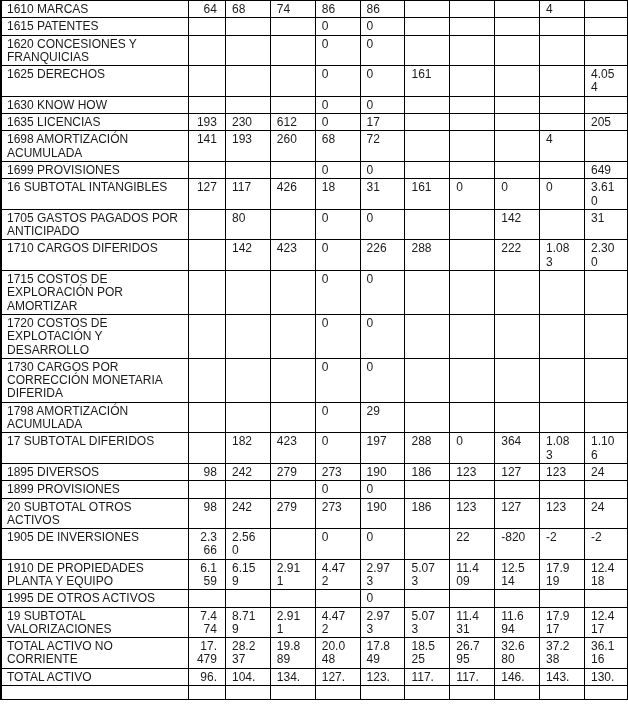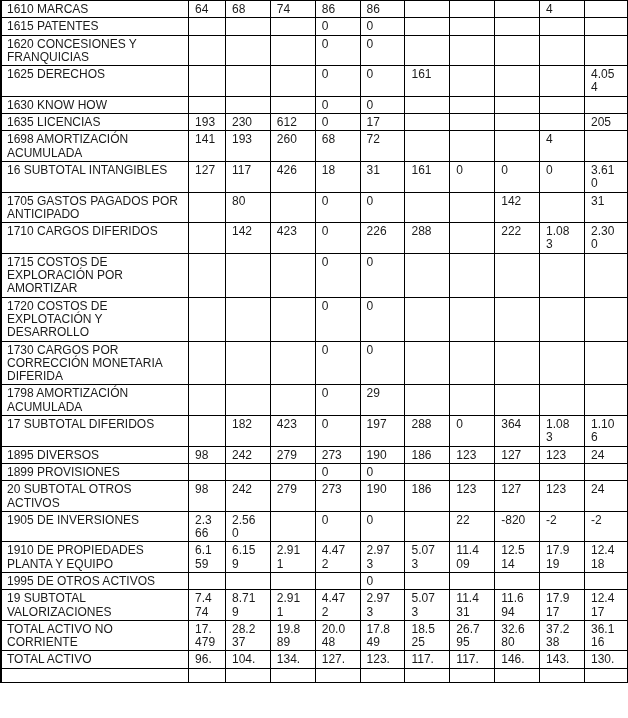--- a/index.html
+++ b/index.html
@@ -25,21 +25,21 @@
   table.fin-table { border-left: 2px solid #000000; border-top: 1px solid #000000; }
   td.label-cell {
     padding: 2px 6px 1px 5px;
     word-wrap: normal;
   }
   td.num-cell {
     padding: 2px 10px 1px 6px;
     word-break: break-all;
     text-align: left;
   }
-  td.num-cell.c1 { padding-right: 8px; }
+  td.num-cell.c1 { padding-right: 8px; text-align: right; }
   
   td.seam { border-left-width: 2px; }
   tr.filler-row td { height: 14px; }
 </style>
 </head>
 <body>
 
 <table class="fin-table">
   <colgroup>
     <col style="width:188px">
@@ -140,20 +140,33 @@
         <td class="num-cell c3">260</td>
         <td class="num-cell c4 seam">68</td>
         <td class="num-cell c5">72</td>
         <td class="num-cell c6"></td>
         <td class="num-cell c7"></td>
         <td class="num-cell c8"></td>
         <td class="num-cell c9">4</td>
         <td class="num-cell c10 seam"></td>
       </tr>
       <tr>
+        <td class="label-cell">1699 PROVISIONES</td>
+        <td class="num-cell c1"></td>
+        <td class="num-cell c2"></td>
+        <td class="num-cell c3"></td>
+        <td class="num-cell c4 seam">0</td>
+        <td class="num-cell c5">0</td>
+        <td class="num-cell c6"></td>
+        <td class="num-cell c7"></td>
+        <td class="num-cell c8"></td>
+        <td class="num-cell c9"></td>
+        <td class="num-cell c10 seam">649</td>
+      </tr>
+      <tr>
         <td class="label-cell">16 SUBTOTAL INTANGIBLES</td>
         <td class="num-cell c1">127</td>
         <td class="num-cell c2">117</td>
         <td class="num-cell c3">426</td>
         <td class="num-cell c4 seam">18</td>
         <td class="num-cell c5">31</td>
         <td class="num-cell c6">161</td>
         <td class="num-cell c7">0</td>
         <td class="num-cell c8">0</td>
         <td class="num-cell c9">0</td>

